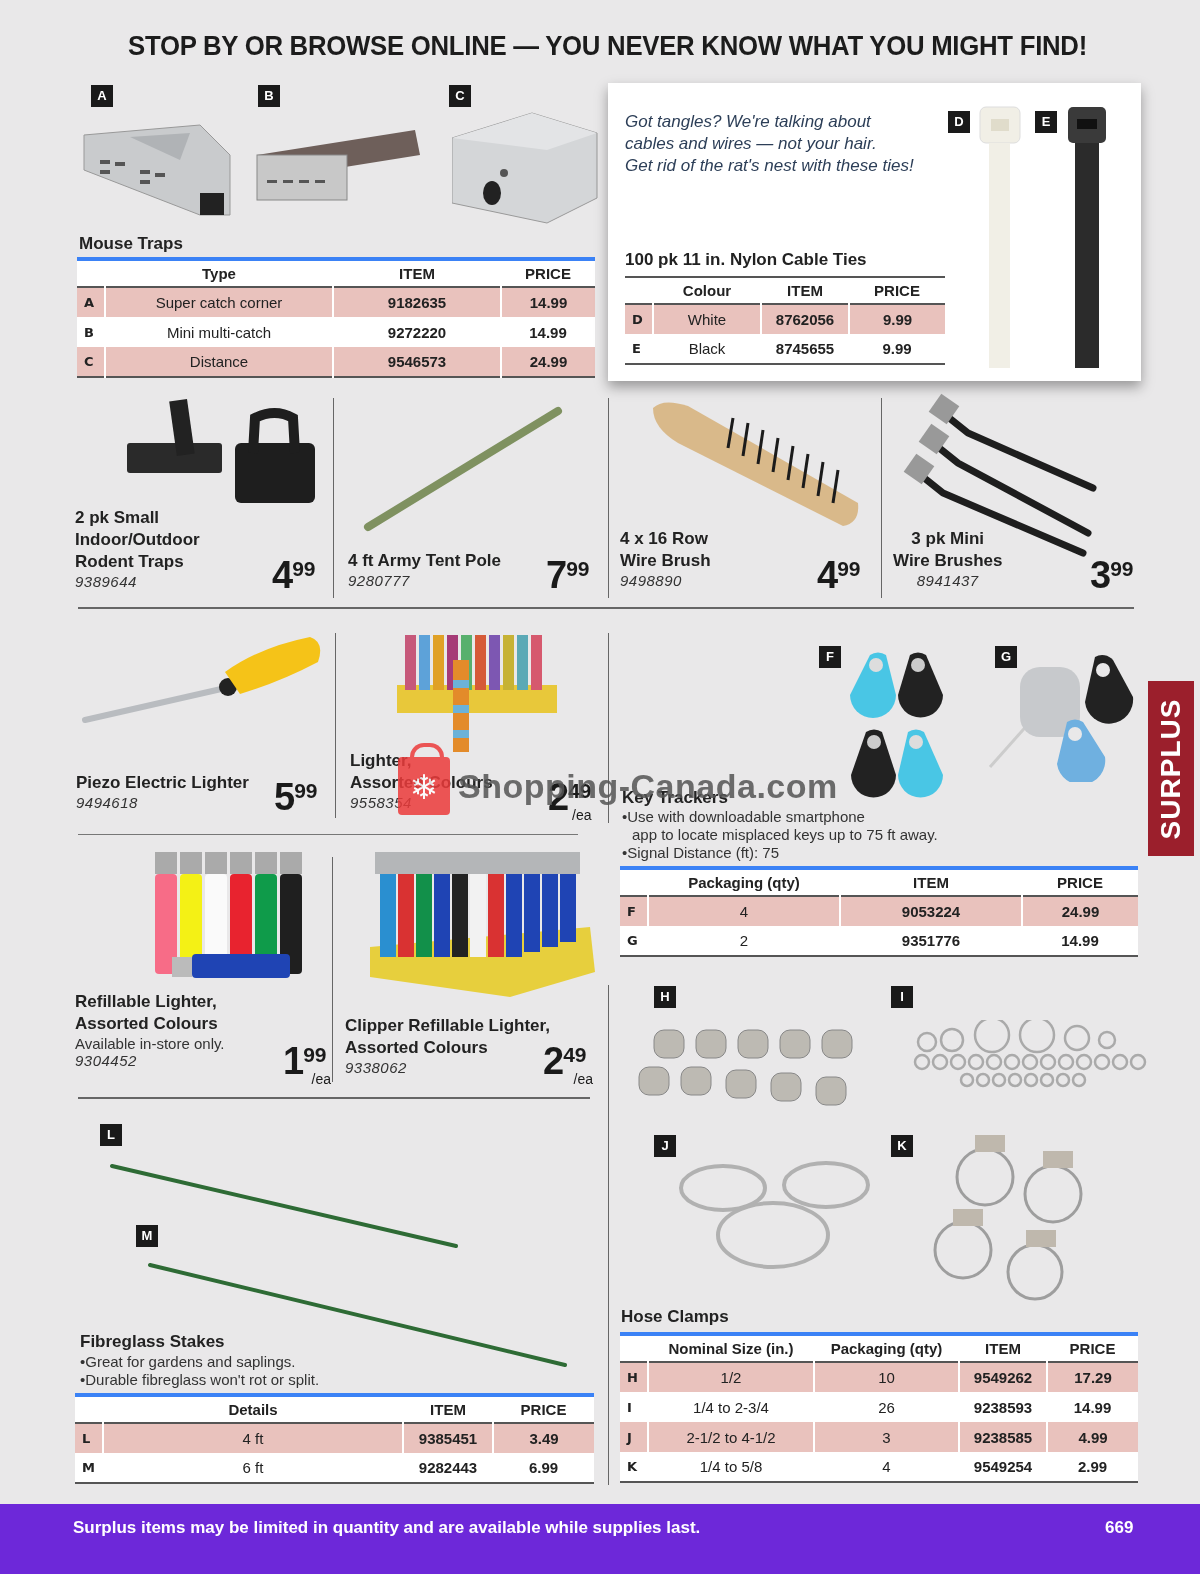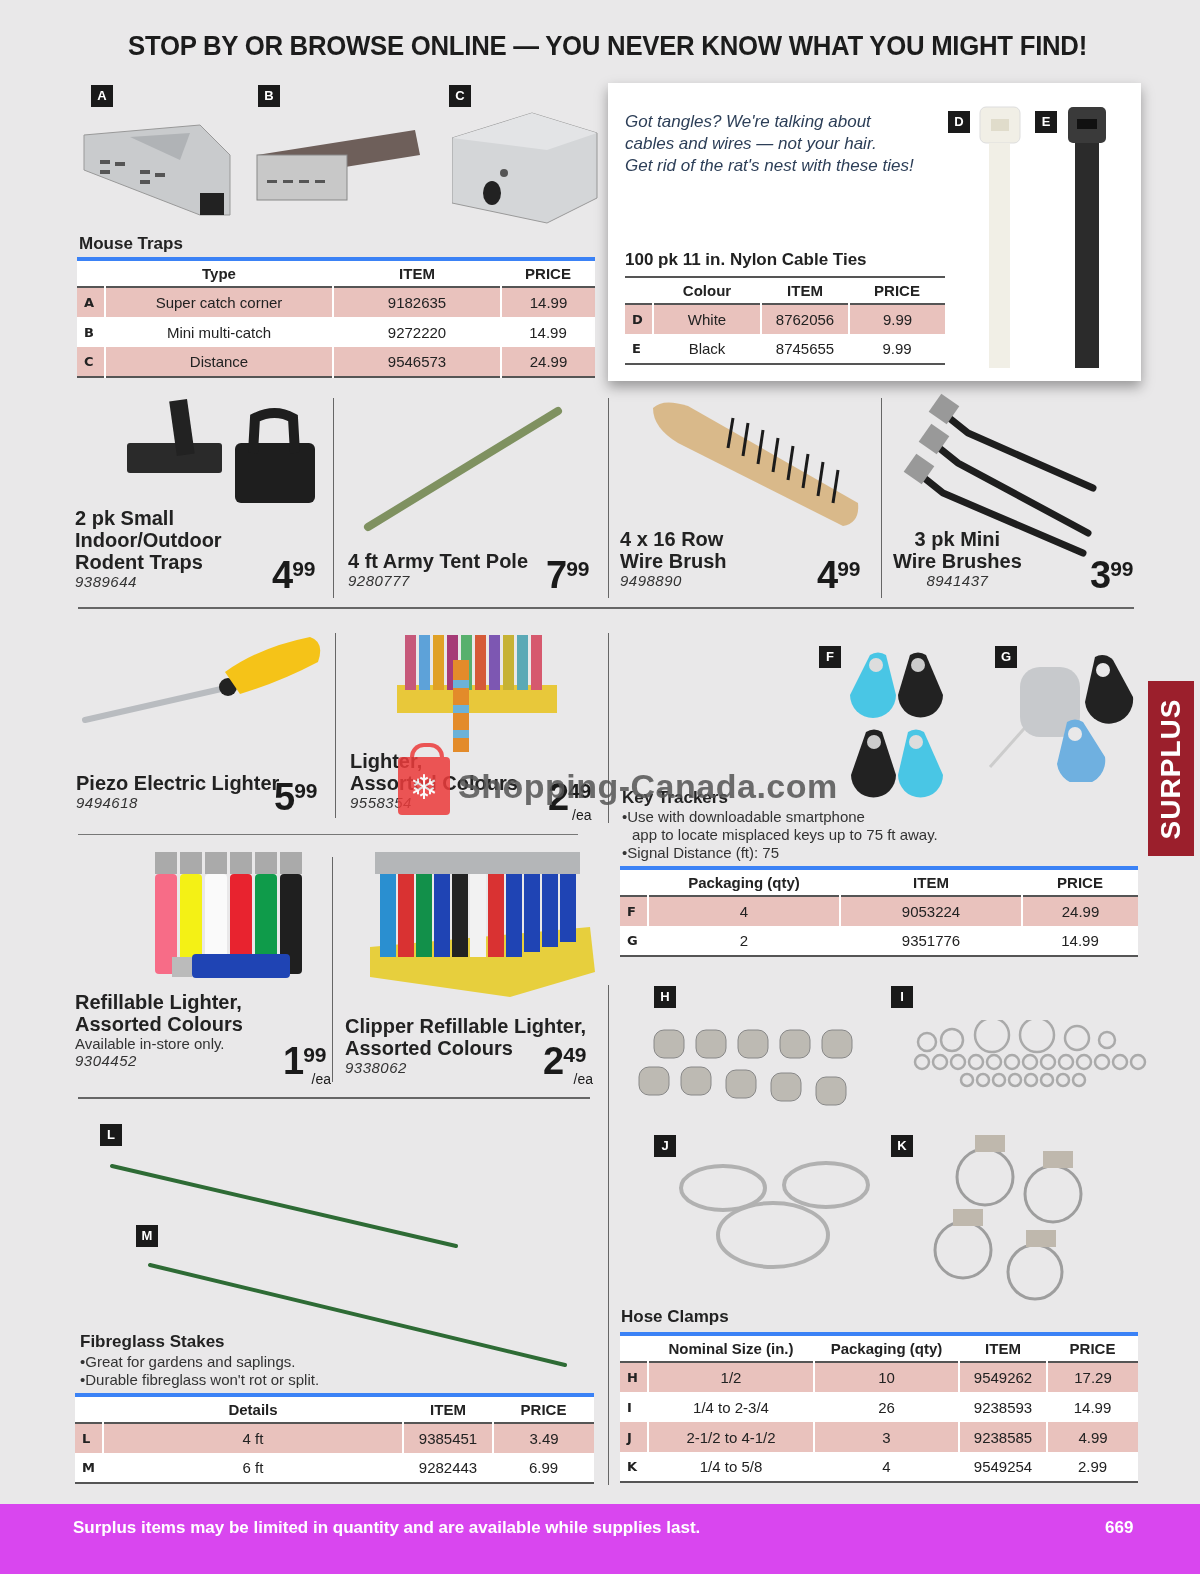--- a/index.html
+++ b/index.html
@@ -9,35 +9,35 @@
   .badge { position: absolute; width: 22px; height: 22px; background: #1a1a1a; color: #fff; font-size: 13px; font-weight: bold; text-align: center; line-height: 22px; }
   .tbl-title { font-size: 17px; font-weight: bold; color: #222; }
   table { border-collapse: collapse; font-size: 15px; }
   table th { font-weight: bold; background: #fff; padding: 4px 0; text-align: center; }
   table td { text-align: center; padding: 0; height: 30px; }
   table tr.hdr { border-top: 4px solid #3b82f6; border-bottom: 2px solid #555; }
   table tr.pink td { background: #e9c2bd; }
   table tr.white td { background: #fff; }
   table td.letter { font-weight: bold; text-align: left; padding-left: 7px; width: 28px; font-family: "DejaVu Sans", sans-serif; font-size: 13px; }
   table tr.pink td + td { border-left: 2px solid #fff; }
-  table td.bold { font-weight: normal; margin-left: 40px; }
+  table td.bold { font-weight: bold; margin-left: 40px; }
   table { border-bottom: 2px solid #555; }
-  .prod-name { font-size: 20px; font-weight: bold; line-height: 22px; color: #222; }
+  .prod-name { font-size: 17px; font-weight: bold; line-height: 22px; color: #222; }
   .prod-sku { font-size: 15px; font-style: italic; color: #333; letter-spacing: 0.5px; }
   .prod-note { font-size: 15px; color: #333; }
   .price { position: absolute; font-weight: bold; color: #1a1a1a; line-height: 1; }
   .price .dol { font-size: 38px; letter-spacing: -1px; }
   .price .cents { font-size: 21px; vertical-align: top; position: relative; top: 2px; }
   .price .ea { position: absolute; font-size: 14px; font-weight: normal; right: 0; bottom: -6px; }
   .vline { position: absolute; width: 1px; background: #666; }
   .hline { position: absolute; height: 2px; background: #666; }
   .bullets { font-size: 15px; color: #333; line-height: 18px; }
   .promo { left: 608px; top: 83px; width: 533px; height: 298px; background: #fff; box-shadow: 0 6px 12px rgba(0,0,0,0.35); }
   .promo-text { font-size: 17px; font-style: italic; color: #2c3e57; line-height: 22px; }
-  .footer { left: 0; top: 1504px; width: 1200px; height: 70px; background: #d946ef; color: #fff; }
+  .footer { left: 0; top: 1504px; width: 1200px; height: 70px; background: #6d28d9; color: #fff; }
   .footer-text { position: absolute; left: 73px; top: 14px; font-size: 17px; font-weight: bold; }
   .footer-page { position: absolute; left: 1105px; top: 14px; font-size: 17px; font-weight: bold; }
   .side-tab { left: 1148px; top: 681px; width: 46px; height: 175px; background: #9b1f2c; }
   .side-tab span { position: absolute; left: 50%; top: 50%; transform: translate(-50%,-50%) rotate(-90deg); color: #fff; font-weight: bold; font-size: 28px; letter-spacing: 1px; white-space: nowrap; }
   .watermark { left: 398px; top: 752px; height: 68px; display: flex; align-items: center; opacity: 0.85; }
   .wm-bag { width: 52px; height: 58px; background: #ec3b3b; border-radius: 4px; position: relative; margin-right: 8px; }
   .wm-bag::before { content: ""; position: absolute; left: 12px; top: -14px; width: 26px; height: 20px; border: 4px solid #ec3b3b; border-bottom: none; border-radius: 14px 14px 0 0; }
   .wm-bag span { position: absolute; left: 0; right: 0; top: 10px; text-align: center; color: #fff; font-size: 34px; }
   .wm-text { font-size: 34px; font-weight: bold; color: #555; letter-spacing: 0.5px; }
   

